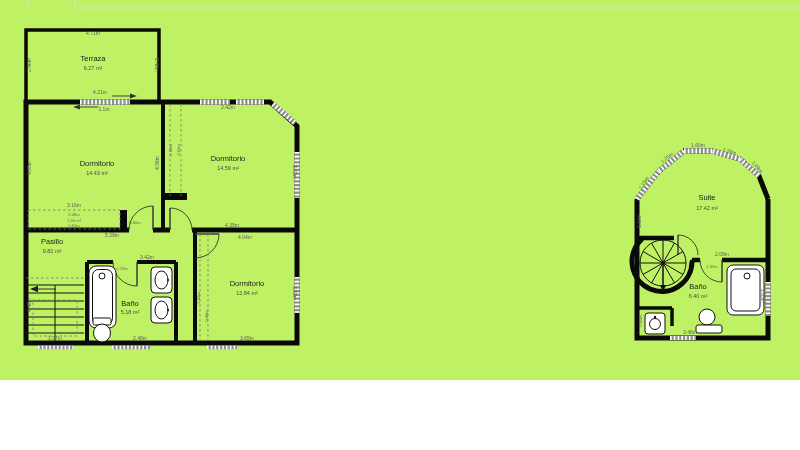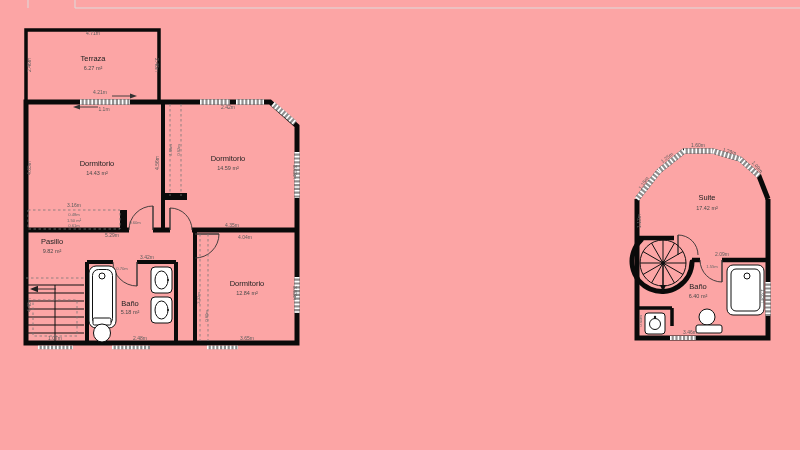--- a/index.html
+++ b/index.html
@@ -1,16 +1,16 @@
 <!DOCTYPE html>
 <html><head>
 <meta charset="utf-8">
 <style>
   html,body{margin:0;padding:0;background:#fff;}
-  .canvas{position:relative;width:800px;height:450px;background:#fca5a5;overflow:hidden;
+  .canvas{position:relative;width:800px;height:380px;background:#bef264;overflow:hidden;
           font-family:"Liberation Sans", sans-serif;}
   svg{display:block;}
   svg text{text-anchor:middle;fill:#3c3c3c;}
   .room{font-size:7.5px;fill:#222;}
   .area{font-size:5.5px;fill:#4a4a4a;}
   .dim{font-size:5px;fill:#5c5c5c;}
   .dim-sm{font-size:4.2px;fill:#6a6a6a;}
   .wall{stroke:#0a0a0a;fill:none;}
   .win-base{stroke:#8f8f8f;fill:none;}
   .win-dash{stroke:#ffffff;fill:none;stroke-dasharray:1.6,2.2;}

